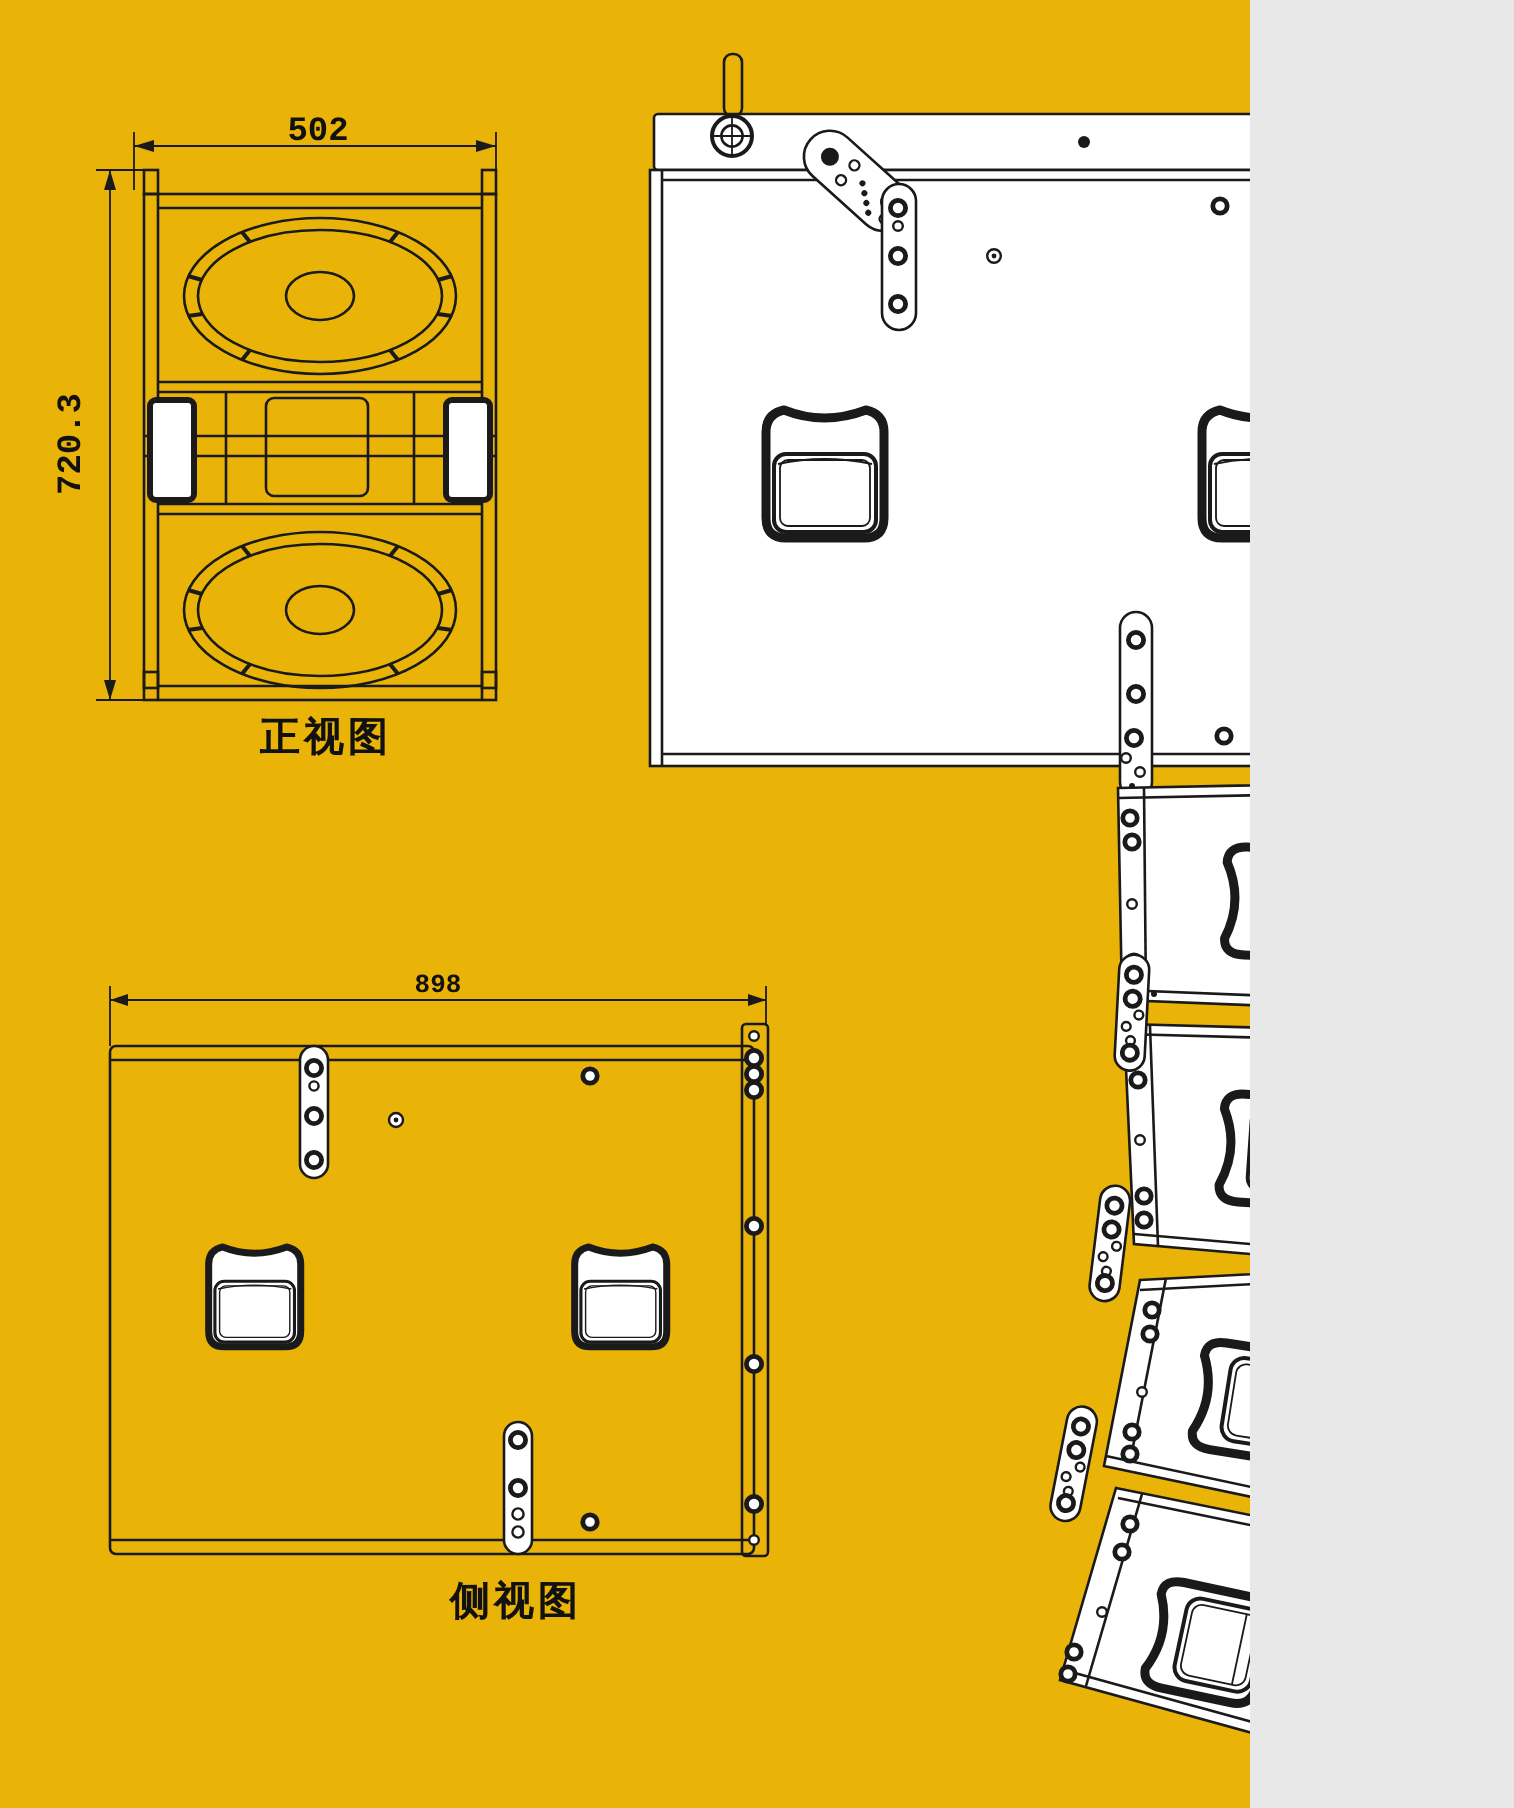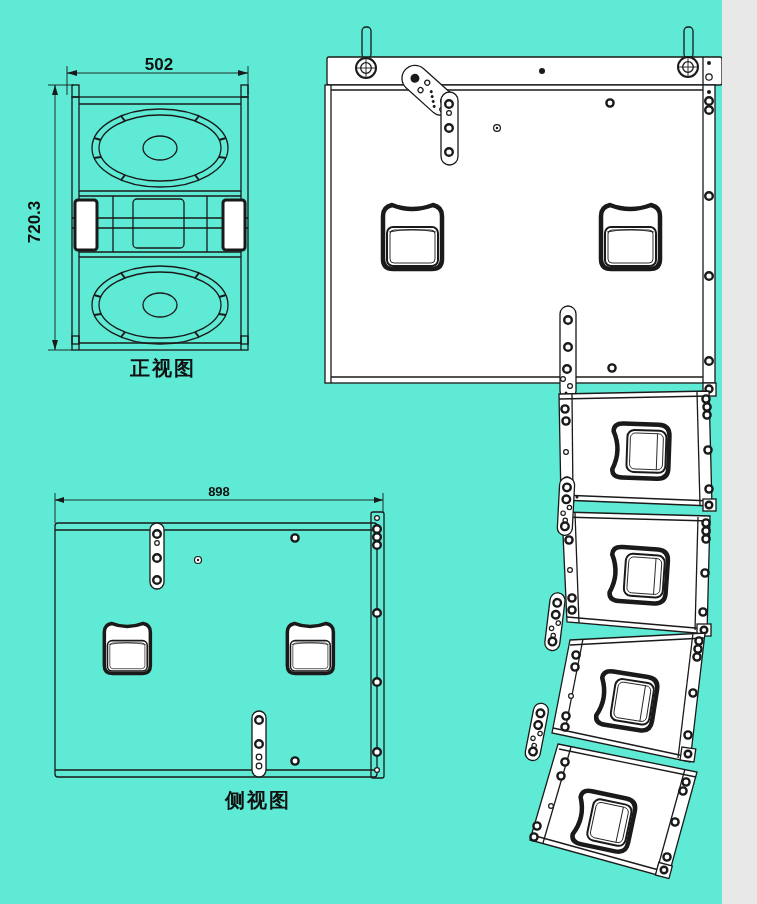--- a/index.html
+++ b/index.html
@@ -1,17 +1,17 @@
 <!DOCTYPE html>
 <html><head>
 <meta charset="utf-8">
 <style>
   html,body{margin:0;padding:0;background:#e8e8e8;}
-  .page{position:relative;width:722px;height:904px;background:#5eead4;overflow:hidden;
-        font-family:Liberation Sans, sans-serif;}
+  .page{position:relative;width:625px;height:904px;background:#eab308;overflow:hidden;
+        font-family:Liberation Mono, monospace;}
   svg{position:absolute;left:0;top:0;}
   .ln{stroke:#1a1a1a;fill:none;stroke-width:1.3;}
   .ln2{stroke:#1a1a1a;fill:none;stroke-width:2;}
   .thin{stroke:#1a1a1a;fill:none;stroke-width:0.9;}
   .wt{fill:#ffffff;stroke:#1a1a1a;stroke-width:1.3;}
   .ring{fill:#ffffff;stroke:#1a1a1a;stroke-width:2.4;}
   .hole{fill:#ffffff;stroke:#1a1a1a;stroke-width:1.2;}
   .dot{fill:#1a1a1a;stroke:none;}
   .hthick{fill:#ffffff;stroke:#1a1a1a;stroke-width:4.5;stroke-linejoin:round;}
   .dim-txt{font-weight:bold;font-size:17px;fill:#111;}

